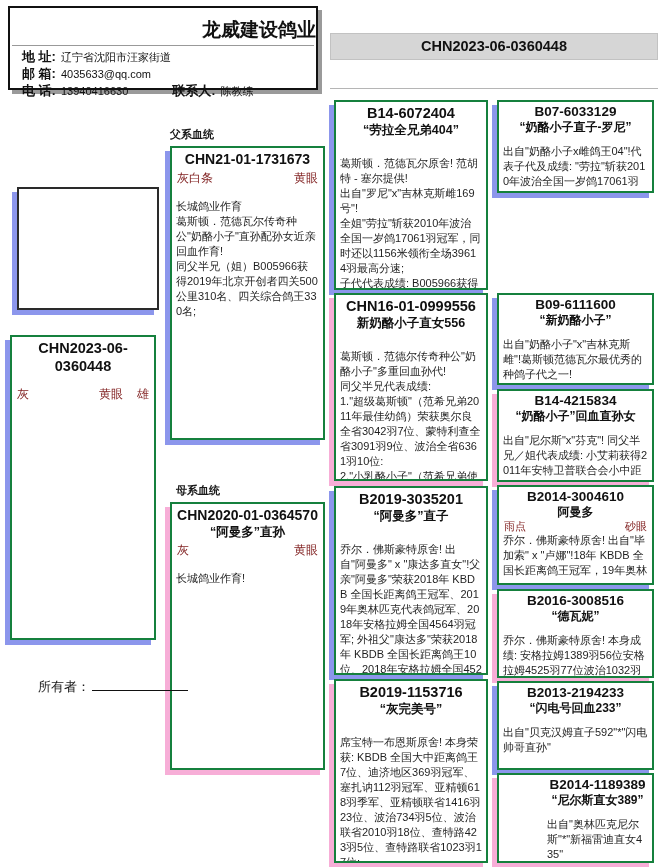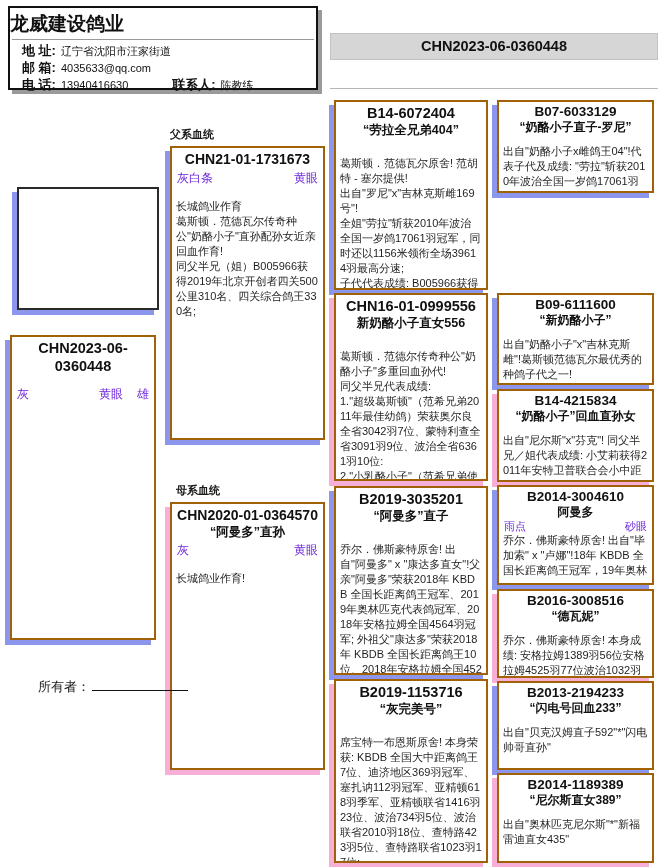--- a/index.html
+++ b/index.html
@@ -2,45 +2,45 @@
 <html><head>
 <meta charset="utf-8">
 <style>
   html,body{margin:0;padding:0;background:#fff;}
   #page{position:relative;width:658px;height:867px;background:#fff;overflow:hidden;
         font-family:"Liberation Sans","DejaVu Sans",sans-serif;color:#111;}
 
   
   .loft-card{position:absolute;left:8px;top:6px;width:306px;height:80px;background:#fff;
              border:2px solid #111;box-shadow:4px 4px 0 #9a9a9a;}
-  .loft-title{font-size:19px;font-weight:bold;text-align:left;padding:3px 0 2px;}
+  .loft-title{font-size:19px;font-weight:bold;text-align:right;padding:9px 0 2px;}
   .loft-sep{height:1px;background:#999;margin:0 2px 3px;}
   .loft-row{padding:0 0 1px 12px;font-size:11px;line-height:15px;white-space:nowrap;}
   .lbl{font-size:13px;font-weight:bold;margin-right:5px;}
   .lbl2{margin-left:44px;}
   .val{font-size:11px;}
 
   
   .banner{position:absolute;left:330px;top:33px;width:326px;height:25px;background:#d6d6d6;
           border:1px solid #c2c2c2;font-size:14.5px;font-weight:bold;text-align:center;line-height:25px;}
   .banner-rule{position:absolute;left:330px;top:88px;width:328px;height:1px;background:#b5b5b5;}
 
   
   .blood-label{position:absolute;font-size:11px;font-weight:bold;color:#1a1a1a;}
   .lab-pat{left:170px;top:127px;}
   .lab-mat{left:176px;top:483px;}
 
   
-  .pbox{position:absolute;background:#fff;border:2px solid #a16207;overflow:hidden;box-sizing:border-box;}
+  .pbox{position:absolute;background:#fff;border:2px solid #15803d;overflow:hidden;box-sizing:border-box;}
   .male{box-shadow:-5px 5px 0 #8c96ec;}
   .female{box-shadow:-5px 5px 0 #f7aed7;}
   .ringno{font-weight:bold;text-align:center;font-size:14px;line-height:18px;padding-top:2px;}
   .bname{font-weight:bold;text-align:center;font-size:12.5px;line-height:16px;}
   .traits{display:flex;justify-content:space-between;font-size:12px;line-height:16px;
-          padding:2px 5px 0;color:#6d28d9;}
+          padding:2px 5px 0;color:#7f1d1d;}
   .traits .right{display:flex;gap:14px;}
   .desc{font-size:11px;line-height:15px;padding:0 4px;color:#1f1f1f;white-space:pre-line;
         text-align:left;word-break:break-all;}
   .gap-lg{margin-top:18px;}
   .gap-md{margin-top:13px;}
   .gap-sm{margin-top:9px;}
 
   .photo-box{position:absolute;left:17px;top:187px;width:142px;height:123px;background:#fff;
              border:2px solid #2a2a2a;box-shadow:-5px 5px 0 #8c96ec;box-sizing:border-box;}
 
@@ -60,21 +60,21 @@
   .g4 .ringno{font-size:13.5px;line-height:16px;}
   .g4 .bname{font-size:12px;line-height:15px;}
   .g4 .traits{font-size:11px;line-height:13px;padding-top:0;}
   .g4-0{top:100px;height:93px;}
   .g4-1{top:197px;height:93px;}
   .g4-2{top:293px;height:92px;}
   .g4-3{top:389px;height:93px;}
   .g4-4{top:485px;height:100px;}
   .g4-5{top:589px;height:89px;}
   .g4-6{top:681px;height:89px;}
-  .g4-7{top:773px;height:90px;}
+  .g4-7{top:773px;height:90px;padding-left:44px;}
 
   .owner{position:absolute;left:38px;top:678px;font-size:13px;color:#1a1a1a;}
   .owner-line{display:inline-block;width:96px;border-bottom:1.5px solid #111;height:12px;margin-left:2px;}
 </style>
 </head>
 <body>
 
 <div id="page">
 
   <div class="loft-card">

